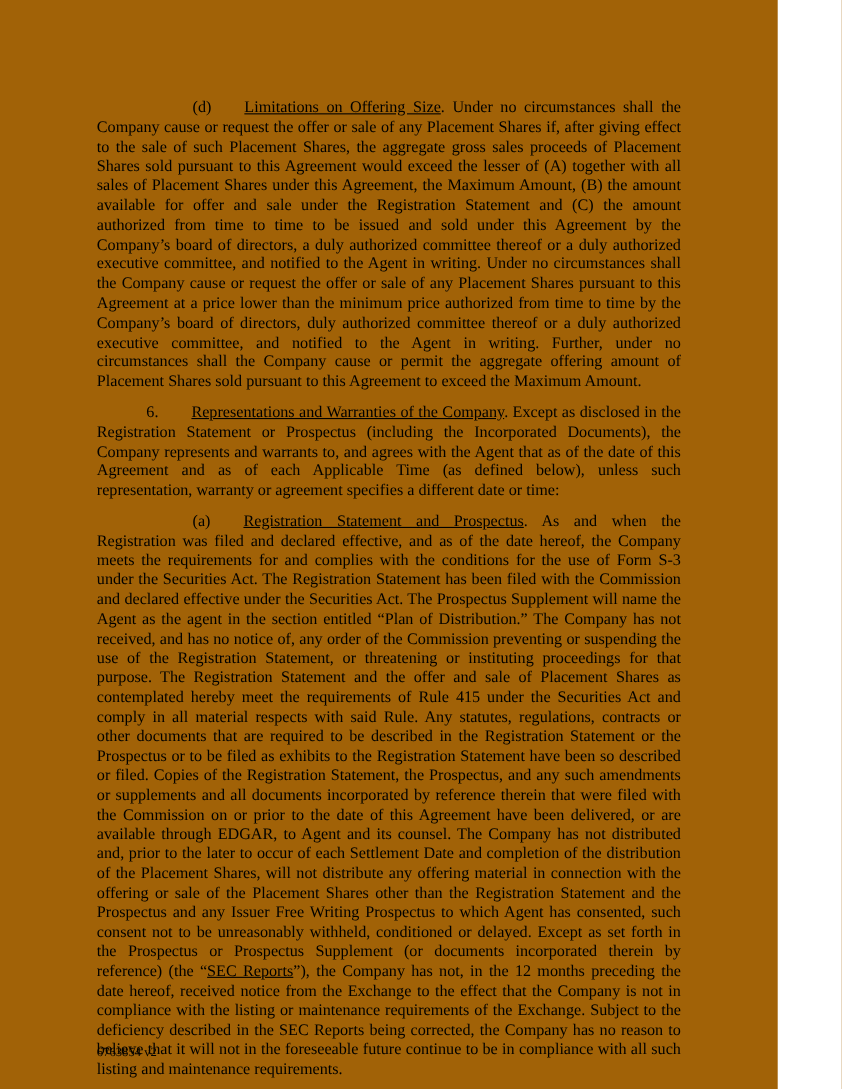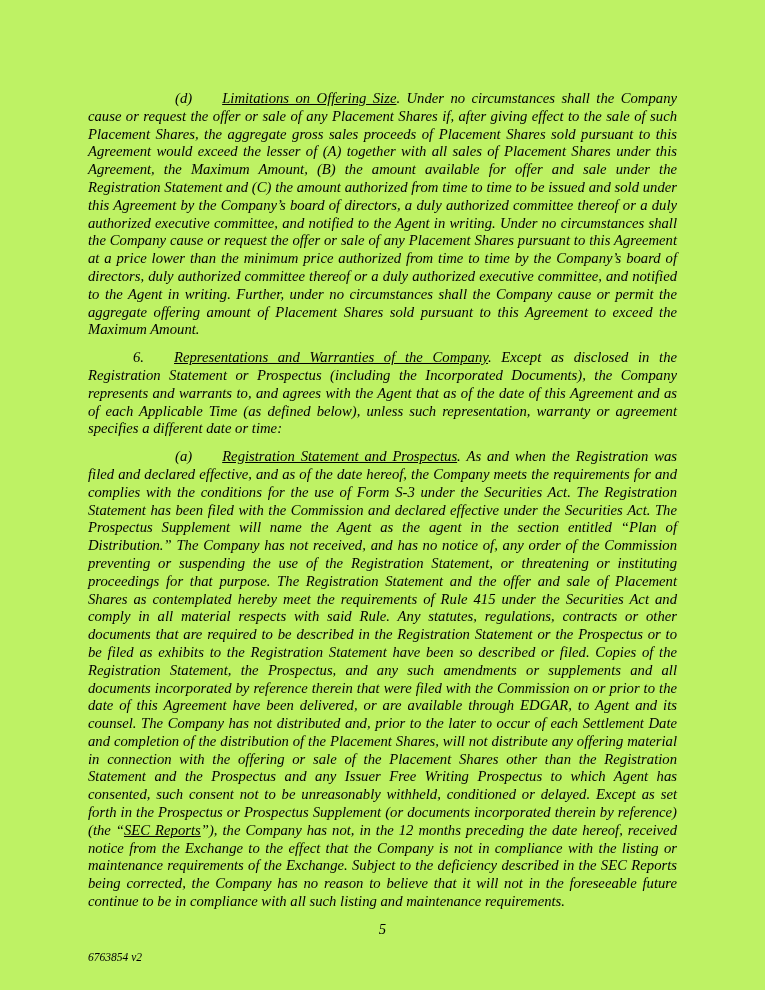--- a/index.html
+++ b/index.html
@@ -2,31 +2,30 @@
 <html><head>
 <meta charset="utf-8">
 <style>
   html, body {
     margin: 0;
     padding: 0;
     background: #ffffff;
   }
   .page {
     position: relative;
-    width: 765px;
+    width: 707px;
     height: 990px;
-    background: #bef264;
+    background: #a16207;
     color: #000000;
     box-sizing: border-box;
     padding: 90px 88px 0 88px;
     font-family: "Liberation Serif", "DejaVu Serif", serif;
     font-size: 14.7px;
     line-height: 17.8px;
     overflow: hidden;
-    font-style: italic;
   }
   p.para {
     margin: 0 0 10px 0;
     text-align: justify;
   }
   .indent-lg { text-indent: 87px; }
   .indent-sm { text-indent: 45px; }
   .u { text-decoration: underline; }
   .tab {
     display: inline-block;

